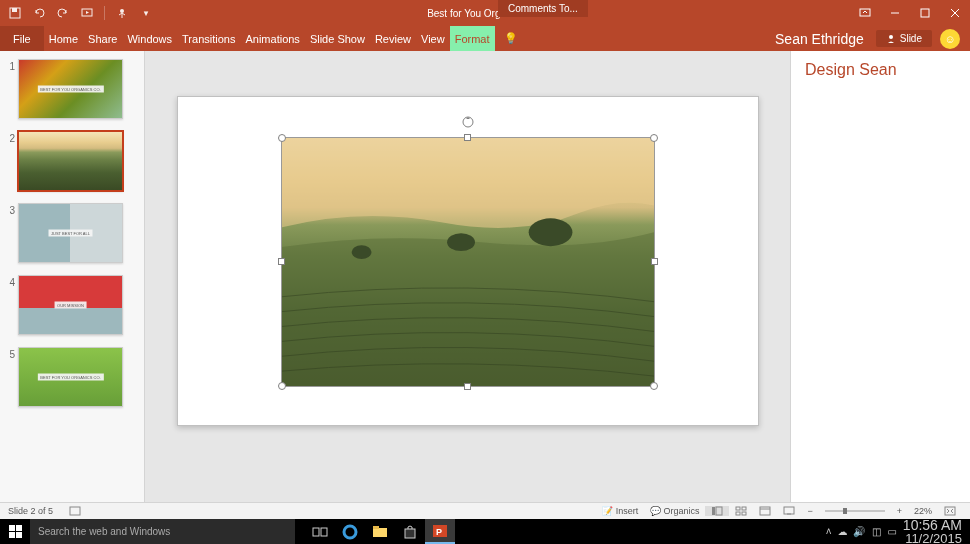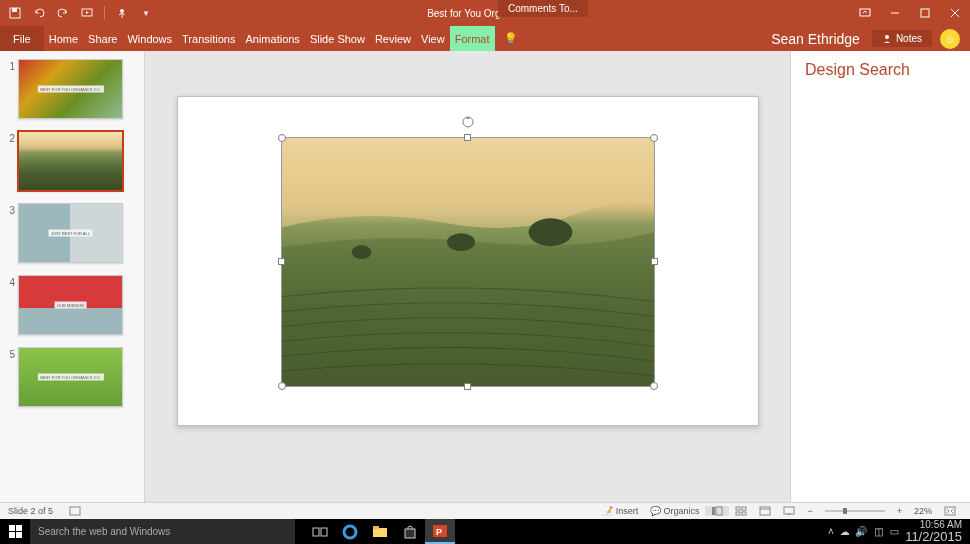--- a/index.html
+++ b/index.html
@@ -136,21 +136,21 @@
   </div>
   <div class="spacer"></div>
   <div class="user">Sean Ethridge</div>
   <div class="share">
     <span>
         <svg width="10" height="10">
           <circle cx="5" cy="3" r="2" fill="#fff"></circle>
           <path d="M2 9 Q5 6 8 9" fill="#fff"></path>
         </svg>
       </span>
-    <span>Notes</span>
+    <span>Slide</span>
   </div>
   <div class="smiley">☺</div>
 </div>
 
 <div class="workspace">
   <div class="thumbs" id="thumbs">
       <div class="thumb-row">
         <div class="thumb-num">1</div>
   <div class="thumb ">
     <div class="veggies">
@@ -222,21 +222,21 @@
         <div class="handle sq" style="left:-4px;top:50%;margin-top:-4px"></div>
         <div class="handle sq" style="right:-4px;top:50%;margin-top:-4px"></div>
         <div class="handle" style="left:-4px;bottom:-4px"></div>
         <div class="handle sq" style="left:50%;bottom:-4px;margin-left:-4px"></div>
         <div class="handle" style="right:-4px;bottom:-4px"></div>
       </div>
     </div>
   </div>
 
   <div class="design-pane">
-    <h3>Design Search</h3>
+    <h3>Design Sean</h3>
   </div>
 </div>
 
 <div class="statusbar">
   <span>Slide 2 of 5</span>
   <span class="btn" style="margin-left:10px">
       <svg width="12" height="10">
         <rect x="1" y="1" width="10" height="8" fill="none" stroke="#888"></rect>
       </svg>
     </span>
@@ -328,17 +328,17 @@
         <text x="4" y="12" fill="#fff" font-size="9" font-weight="bold">P</text>
       </svg>
     </div>
   <div class="tray">
     <span>˄</span>
     <span>☁</span>
     <span>🔊</span>
     <span>◫</span>
     <span>▭</span>
     <div class="clk">
-      <div style="font-size:10px">10:56 AM</div>
+      <div style="font-size:14px">10:56 AM</div>
       <div style="font-size:13px">11/2/2015</div>
     </div>
   </div>
 </div>
 
 </body></html>

